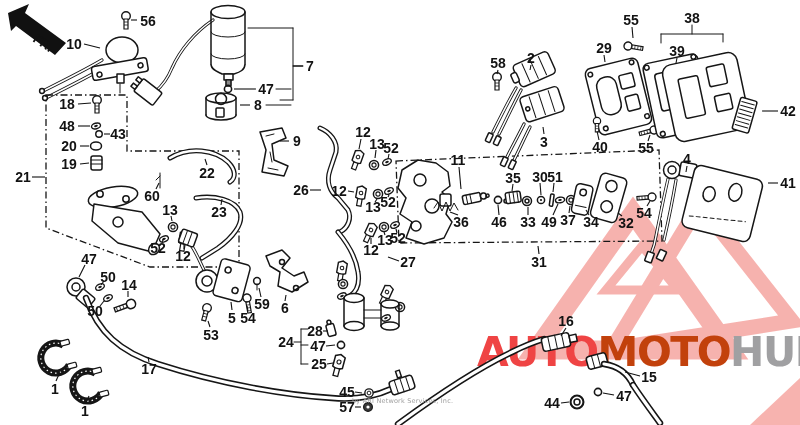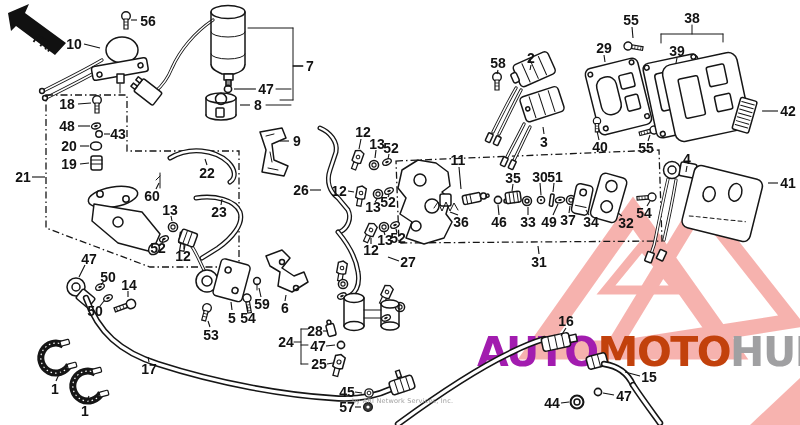--- a/index.html
+++ b/index.html
@@ -35,21 +35,21 @@
   <div class="watermark">
     <svg class="wm-tri" width="800" height="425">
       <g stroke="#f5a09b" fill="none" opacity="0.8">
         <polygon points="700,204 612,349 792,321" stroke-width="15"></polygon>
         <polygon points="633,213 536,350 730,350" stroke-width="19"></polygon>
         <polygon points="642,246 606,290 678,290" stroke-width="9"></polygon>
       </g>
       <polygon points="750,425 800,378 800,425" fill="#f5a09b" opacity="0.8"></polygon>
     </svg>
     <div class="wm-text">
-      <span style="color:#a21caf">AUTO</span><span style="color:#c2410c">MOTO</span><span style="color:#a0a0a2">HUB</span>
+      <span style="color:#ef4444">AUTO</span><span style="color:#c2410c">MOTO</span><span style="color:#a0a0a2">HUB</span>
     </div>
   </div>
 
   <svg id="diagram" width="800" height="425" viewBox="0 0 800 425">
     <defs>
       <g id="boltD">
           <circle r="4.3" fill="#fff" stroke="#161616" stroke-width="1.4"></circle>
           <path d="M-2,3 h4 v10 h-4 z" fill="#fff" stroke="#161616" stroke-width="1.2"></path>
           <path d="M-2,6 h4 M-2,9 h4" stroke="#161616" stroke-width=".8"></path>
         </g>

